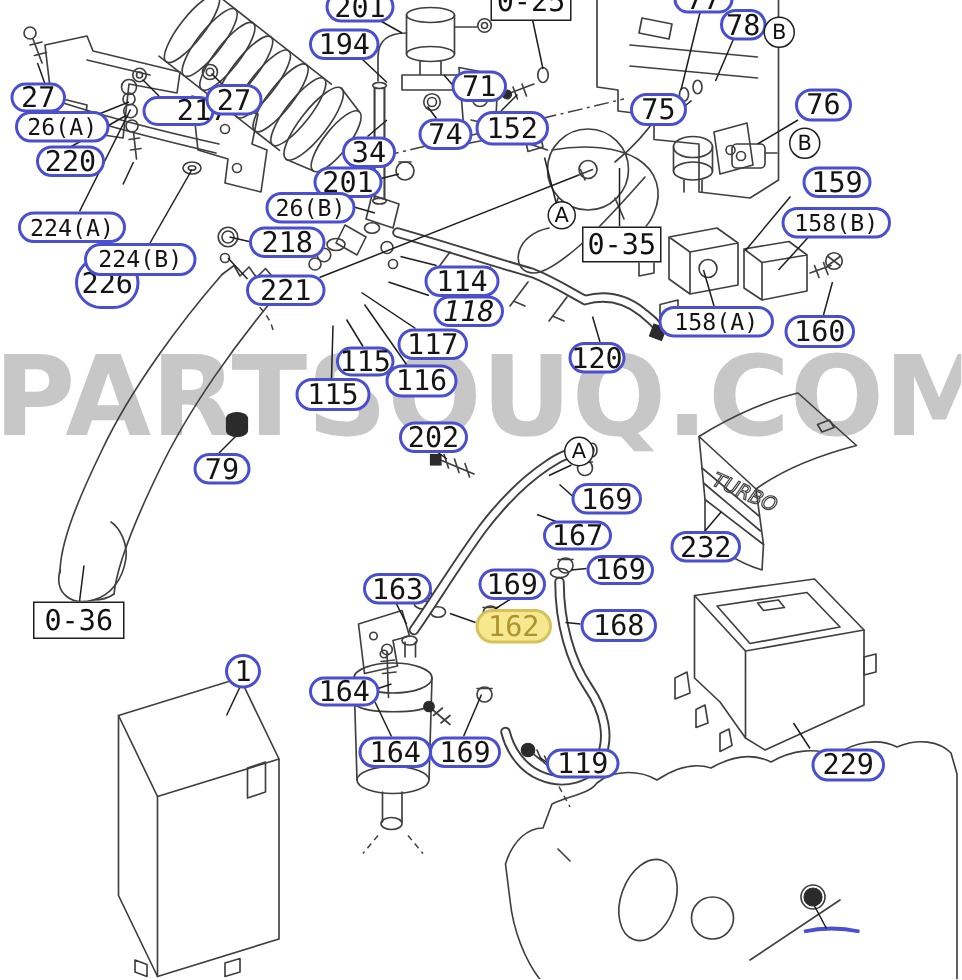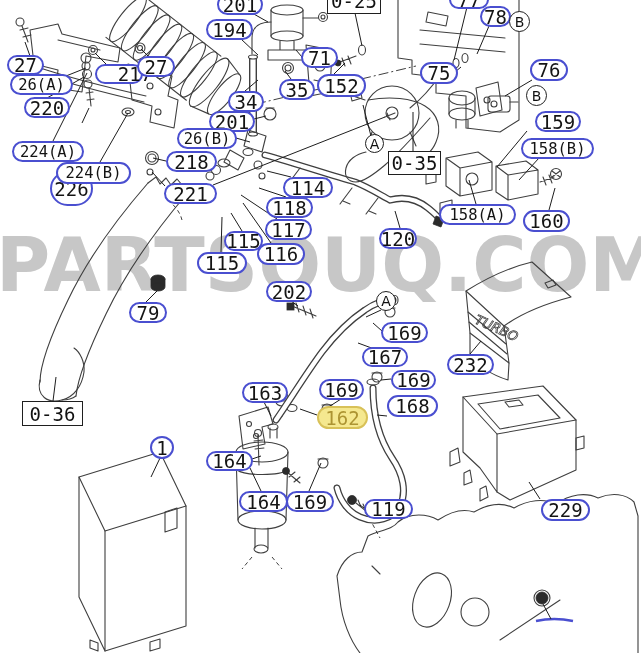--- a/index.html
+++ b/index.html
@@ -335,44 +335,44 @@
       <div class="lbl circb" style="left: 150px; top: 436px; width: 24px; height: 23px;">1</div>
       <div class="lbl" style="left: 217px; top: -6px; width: 46px; height: 21px;">201</div>
       <div class="lbl" style="left: 206px; top: 19px; width: 47px; height: 21px;">194</div>
       <div class="lbl" style="left: 228px; top: 91px; width: 36px; height: 21px;">34</div>
       <div class="lbl" style="left: 209px; top: 111px; width: 46px; height: 21px;">201</div>
       <div class="lbl long" style="left: 177px; top: 128px; width: 60px; height: 21px;">26(B)</div>
       <div class="lbl" style="left: 224px; top: 231px; width: 39px; height: 20px;">115</div>
       <div class="lbl" style="left: 197px; top: 252px; width: 50px; height: 22px;">115</div>
       <div class="lbl" style="left: 257px; top: 243px; width: 48px; height: 22px;">116</div>
       <div class="lbl" style="left: 265px; top: 219px; width: 47px; height: 21px;">117</div>
-      <div class="lbl" style="left: 266px; top: 197px; width: 47px; height: 21px;">118</div>
+      <div class="lbl" style="left: 289px; top: 197px; width: 47px; height: 21px; font-style: italic;">118</div>
       <div class="lbl" style="left: 283px; top: 177px; width: 50px; height: 21px; text-align: right;">114</div>
       <div class="lbl" style="left: 266px; top: 281px; width: 46px; height: 21px;">202</div>
       <div class="lbl" style="left: 301px; top: 47px; width: 37px; height: 21px;">71</div>
-      <div class="lbl" style="left: 279px; top: 79px; width: 36px; height: 21px;">35</div>
+      <div class="lbl" style="left: 279px; top: 79px; width: 36px; height: 21px;">74</div>
       <div class="lbl" style="left: 317px; top: 74px; width: 49px; height: 23px;">152</div>
       <div class="lbl" style="left: 379px; top: 228px; width: 38px; height: 21px;">120</div>
       <div class="lbl" style="left: 449px; top: -10px; width: 40px; height: 19px;">77</div>
       <div class="lbl" style="left: 480px; top: 6px; width: 31px; height: 21px;">78</div>
       <div class="lbl" style="left: 420px; top: 62px; width: 38px; height: 22px;">75</div>
       <div class="lbl" style="left: 530px; top: 59px; width: 38px; height: 22px;">76</div>
       <div class="lbl" style="left: 513px; top: 111px; width: 46px; height: 21px; margin-left: 22px;">159</div>
       <div class="lbl long" style="left: 521px; top: 138px; width: 73px; height: 21px;">158(B)</div>
       <div class="lbl long" style="left: 439px; top: 204px; width: 77px; height: 21px;">158(A)</div>
       <div class="lbl" style="left: 523px; top: 210px; width: 47px; height: 22px;">160</div>
       <div class="lbl" style="left: 447px; top: 354px; width: 47px; height: 21px;">232</div>
       <div class="lbl" style="left: 517px; top: 499px; width: 49px; height: 22px; margin-left: 24px;">229</div>
       <div class="lbl" style="left: 381px; top: 322px; width: 47px; height: 21px;">169</div>
       <div class="lbl" style="left: 362px; top: 347px; width: 46px; height: 20px;">167</div>
       <div class="lbl" style="left: 391px; top: 370px; width: 45px; height: 20px;">169</div>
       <div class="lbl" style="left: 319px; top: 379px; width: 45px; height: 21px;">169</div>
       <div class="lbl" style="left: 242px; top: 382px; width: 46px; height: 21px;">163</div>
       <div class="lbl hl" style="left: 317px; top: 406px; width: 51px; height: 23px;">162</div>
-      <div class="lbl" style="left: 387px; top: 395px; width: 51px; height: 22px;">168</div>
+      <div class="lbl" style="left: 387px; top: 406px; width: 51px; height: 22px;">168</div>
       <div class="lbl" style="left: 206px; top: 451px; width: 47px; height: 20px;">164</div>
       <div class="lbl" style="left: 239px; top: 491px; width: 49px; height: 21px;">164</div>
       <div class="lbl" style="left: 286px; top: 491px; width: 48px; height: 21px;">169</div>
       <div class="lbl" style="left: 364px; top: 499px; width: 49px; height: 20px;">119</div>
       <div class="lbl circ" style="left: 509px; top: 11px; width: 21px; height: 21px;">B</div>
       <div class="lbl circ" style="left: 526px; top: 85px; width: 21px; height: 21px;">B</div>
       <div class="lbl circ" style="left: 365px; top: 134px; width: 19px; height: 19px;">A</div>
       <div class="lbl circ" style="left: 376px; top: 291px; width: 20px; height: 20px;">A</div>
       <div class="lbl box" style="left: 327px; top: -12px; width: 54px; height: 26px;">0-25</div>
       <div class="lbl box" style="left: 388px; top: 151px; width: 53px; height: 24px;">0-35</div>

